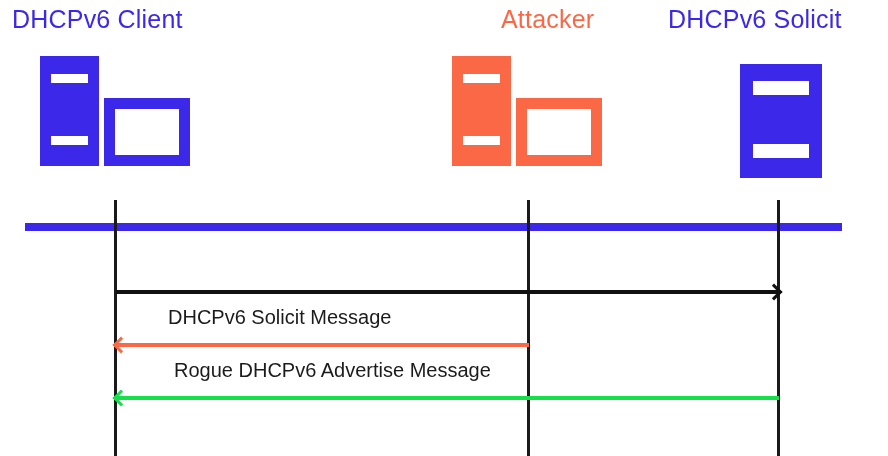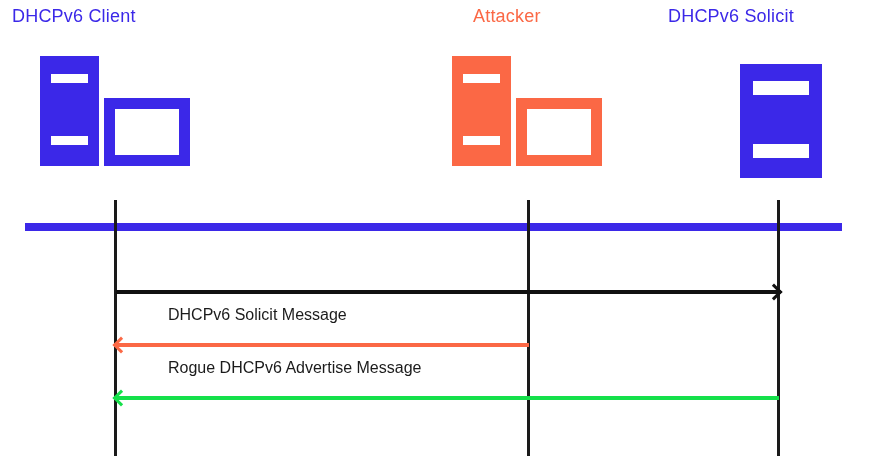--- a/index.html
+++ b/index.html
@@ -12,28 +12,28 @@
     width: 888px;
     height: 456px;
     background: #ffffff;
     overflow: hidden;
     font-family: "Liberation Sans", sans-serif;
   }
 
   
   .actor-title {
     position: absolute;
-    font-size: 18px;
+    font-size: 25px;
     font-weight: 400;
     letter-spacing: 0.2px;
     white-space: nowrap;
     line-height: 1;
   }
   #title-client  { left: 12px;  top: 7px;  color: #3b28e8; }
-  #title-attacker{ left: 473px; top: 7px;  color: #fb6845; }
+  #title-attacker{ left: 501px; top: 7px;  color: #fb6845; }
   #title-server  { left: 668px; top: 7px;  color: #3b28e8; }
 
   
   .desktop-icon { position: absolute; }
   .tower {
     position: absolute;
     left: 0;
     top: 0;
     width: 59px;
     height: 110px;
@@ -158,27 +158,27 @@
     left: 116px;
     top: 392px;
     width: 663px;
   }
   #arrow-advertise .shaft { background: #15e04a; }
   #arrow-advertise .head  { border-color: #15e04a; }
 
   
   .msg-label {
     position: absolute;
-    font-size: 16px;
+    font-size: 20px;
     color: #1b1b1b;
     white-space: nowrap;
     line-height: 1;
   }
   #label-solicit   { left: 168px; top: 307px; }
-  #label-rogue     { left: 168px; top: 360px; }
+  #label-rogue     { left: 174px; top: 360px; }
   #label-advertise { left: 168px; top: 413px; }
 </style>
 </head>
 <body>
 
 <div id="canvas">
 
   <div class="actor-title" id="title-client">DHCPv6 Client</div>
 
   <div class="actor-title" id="title-attacker">Attacker</div>

